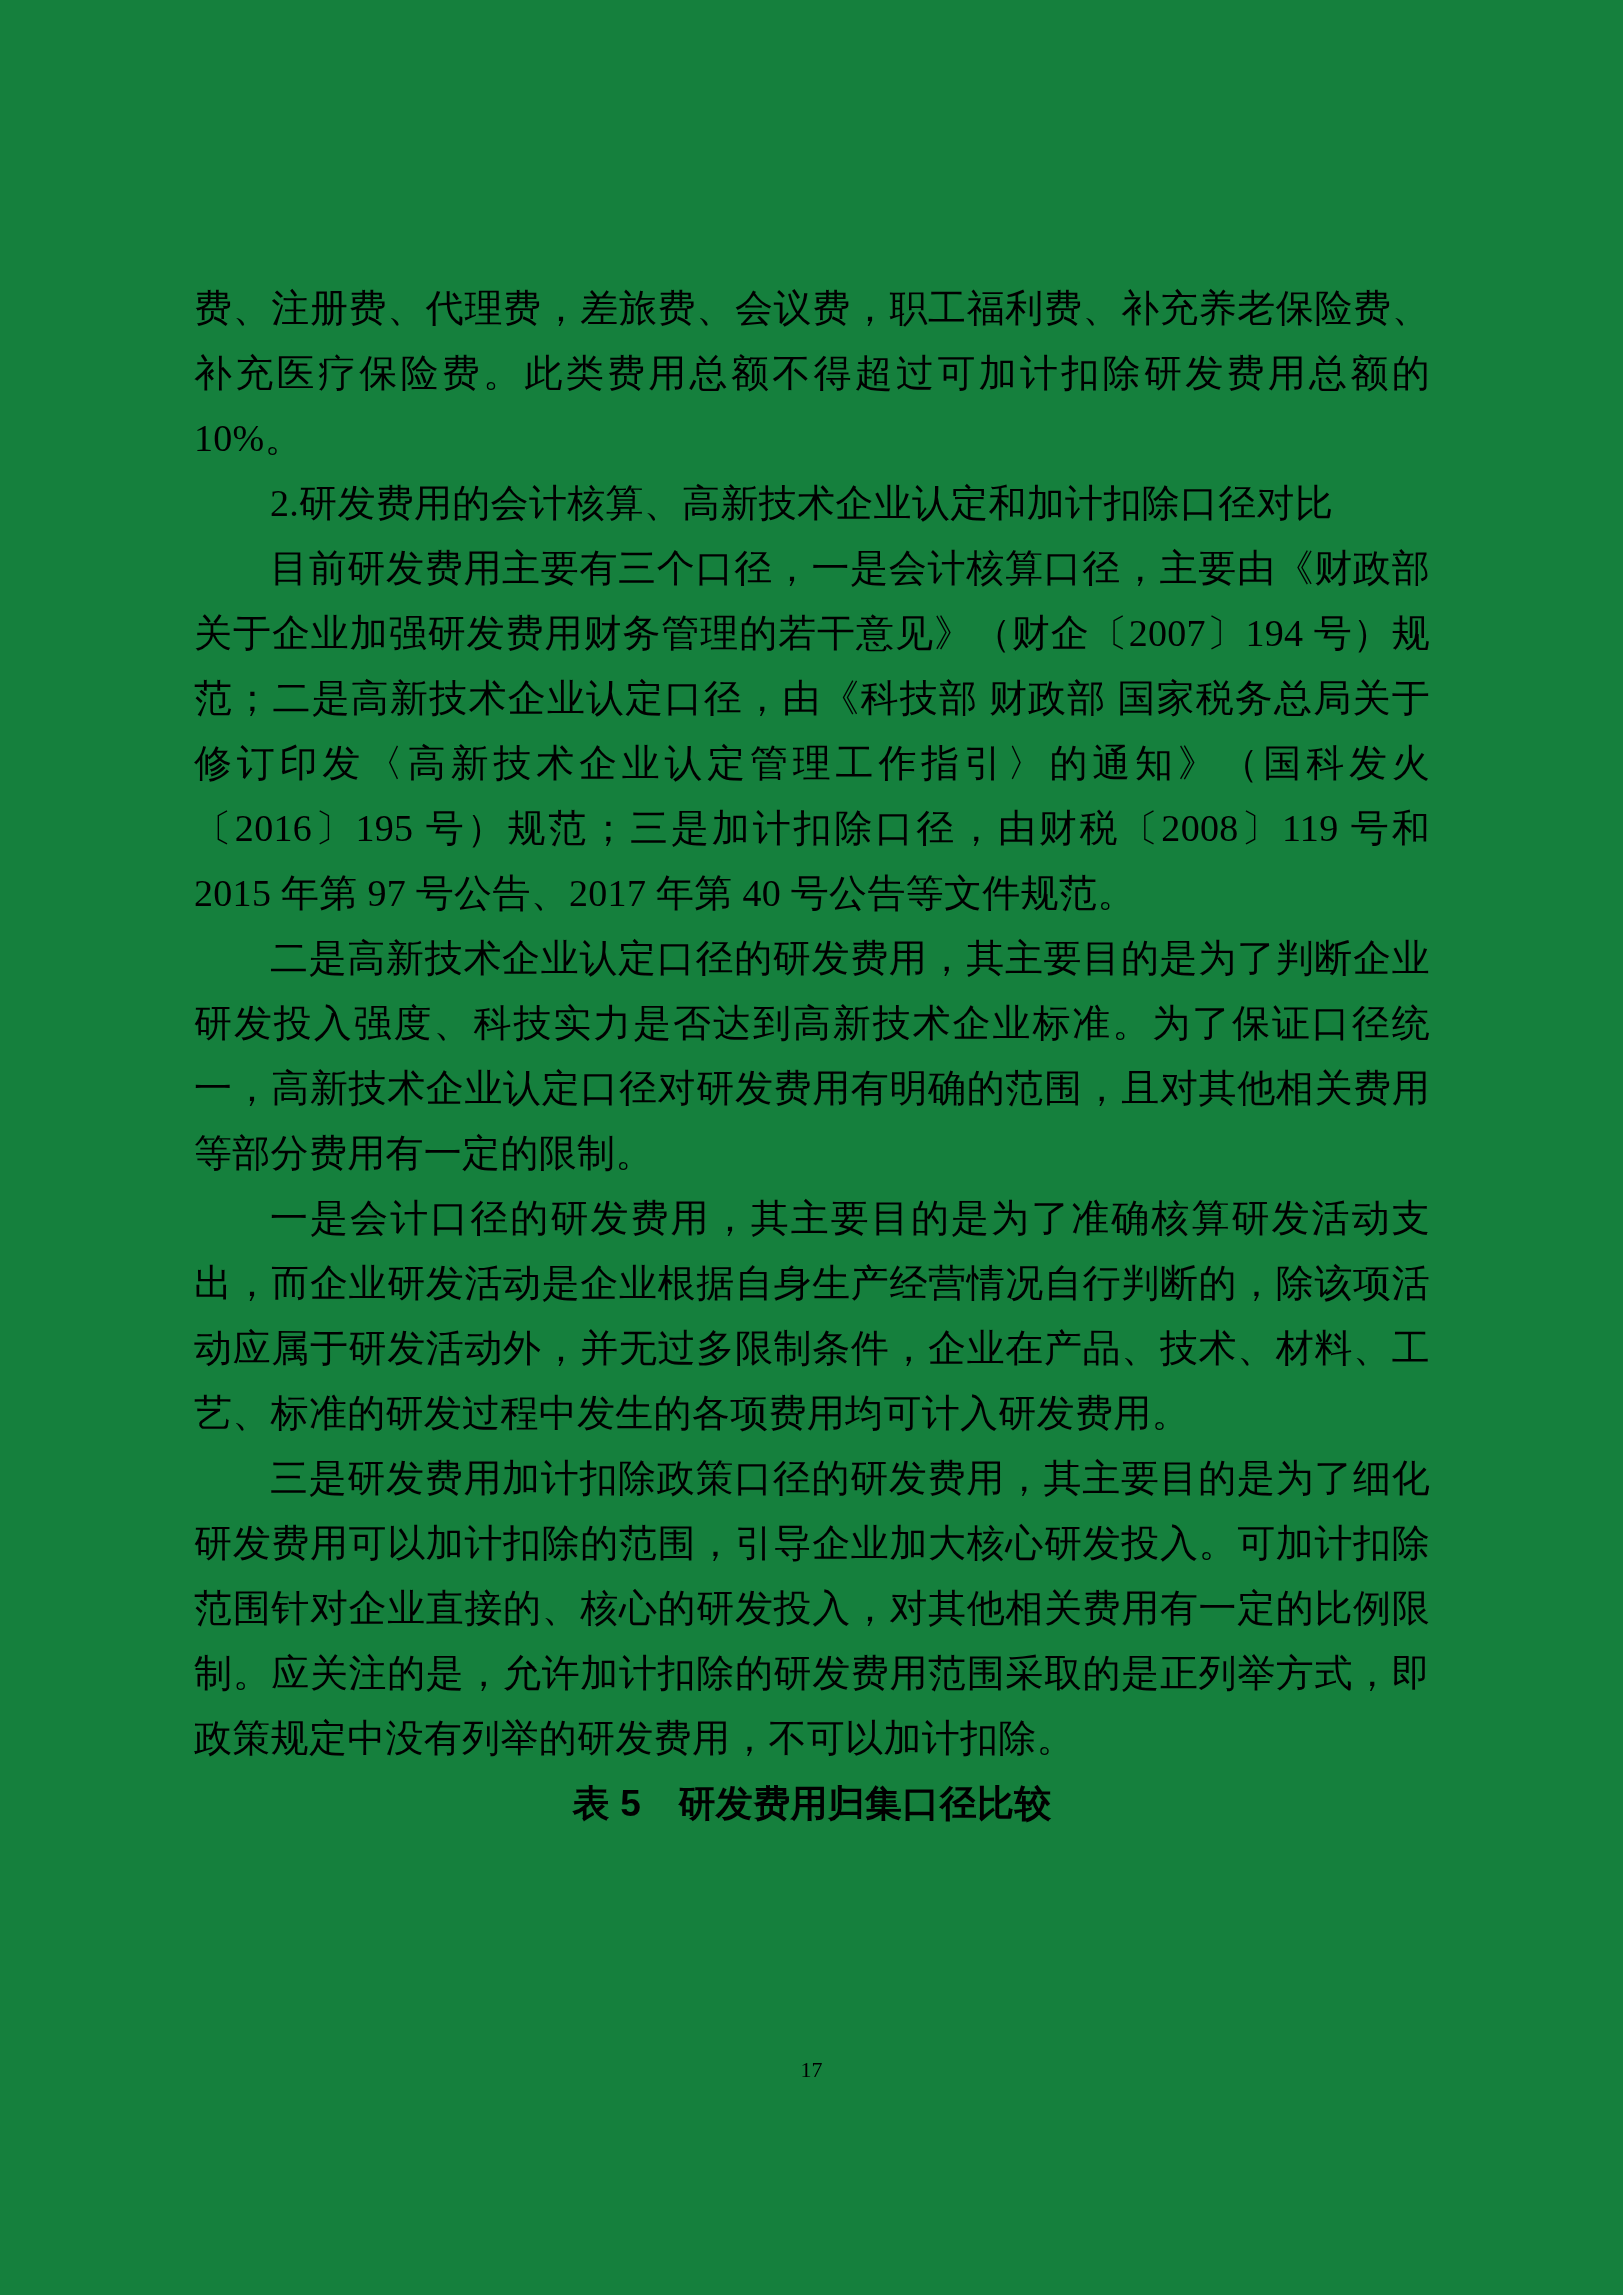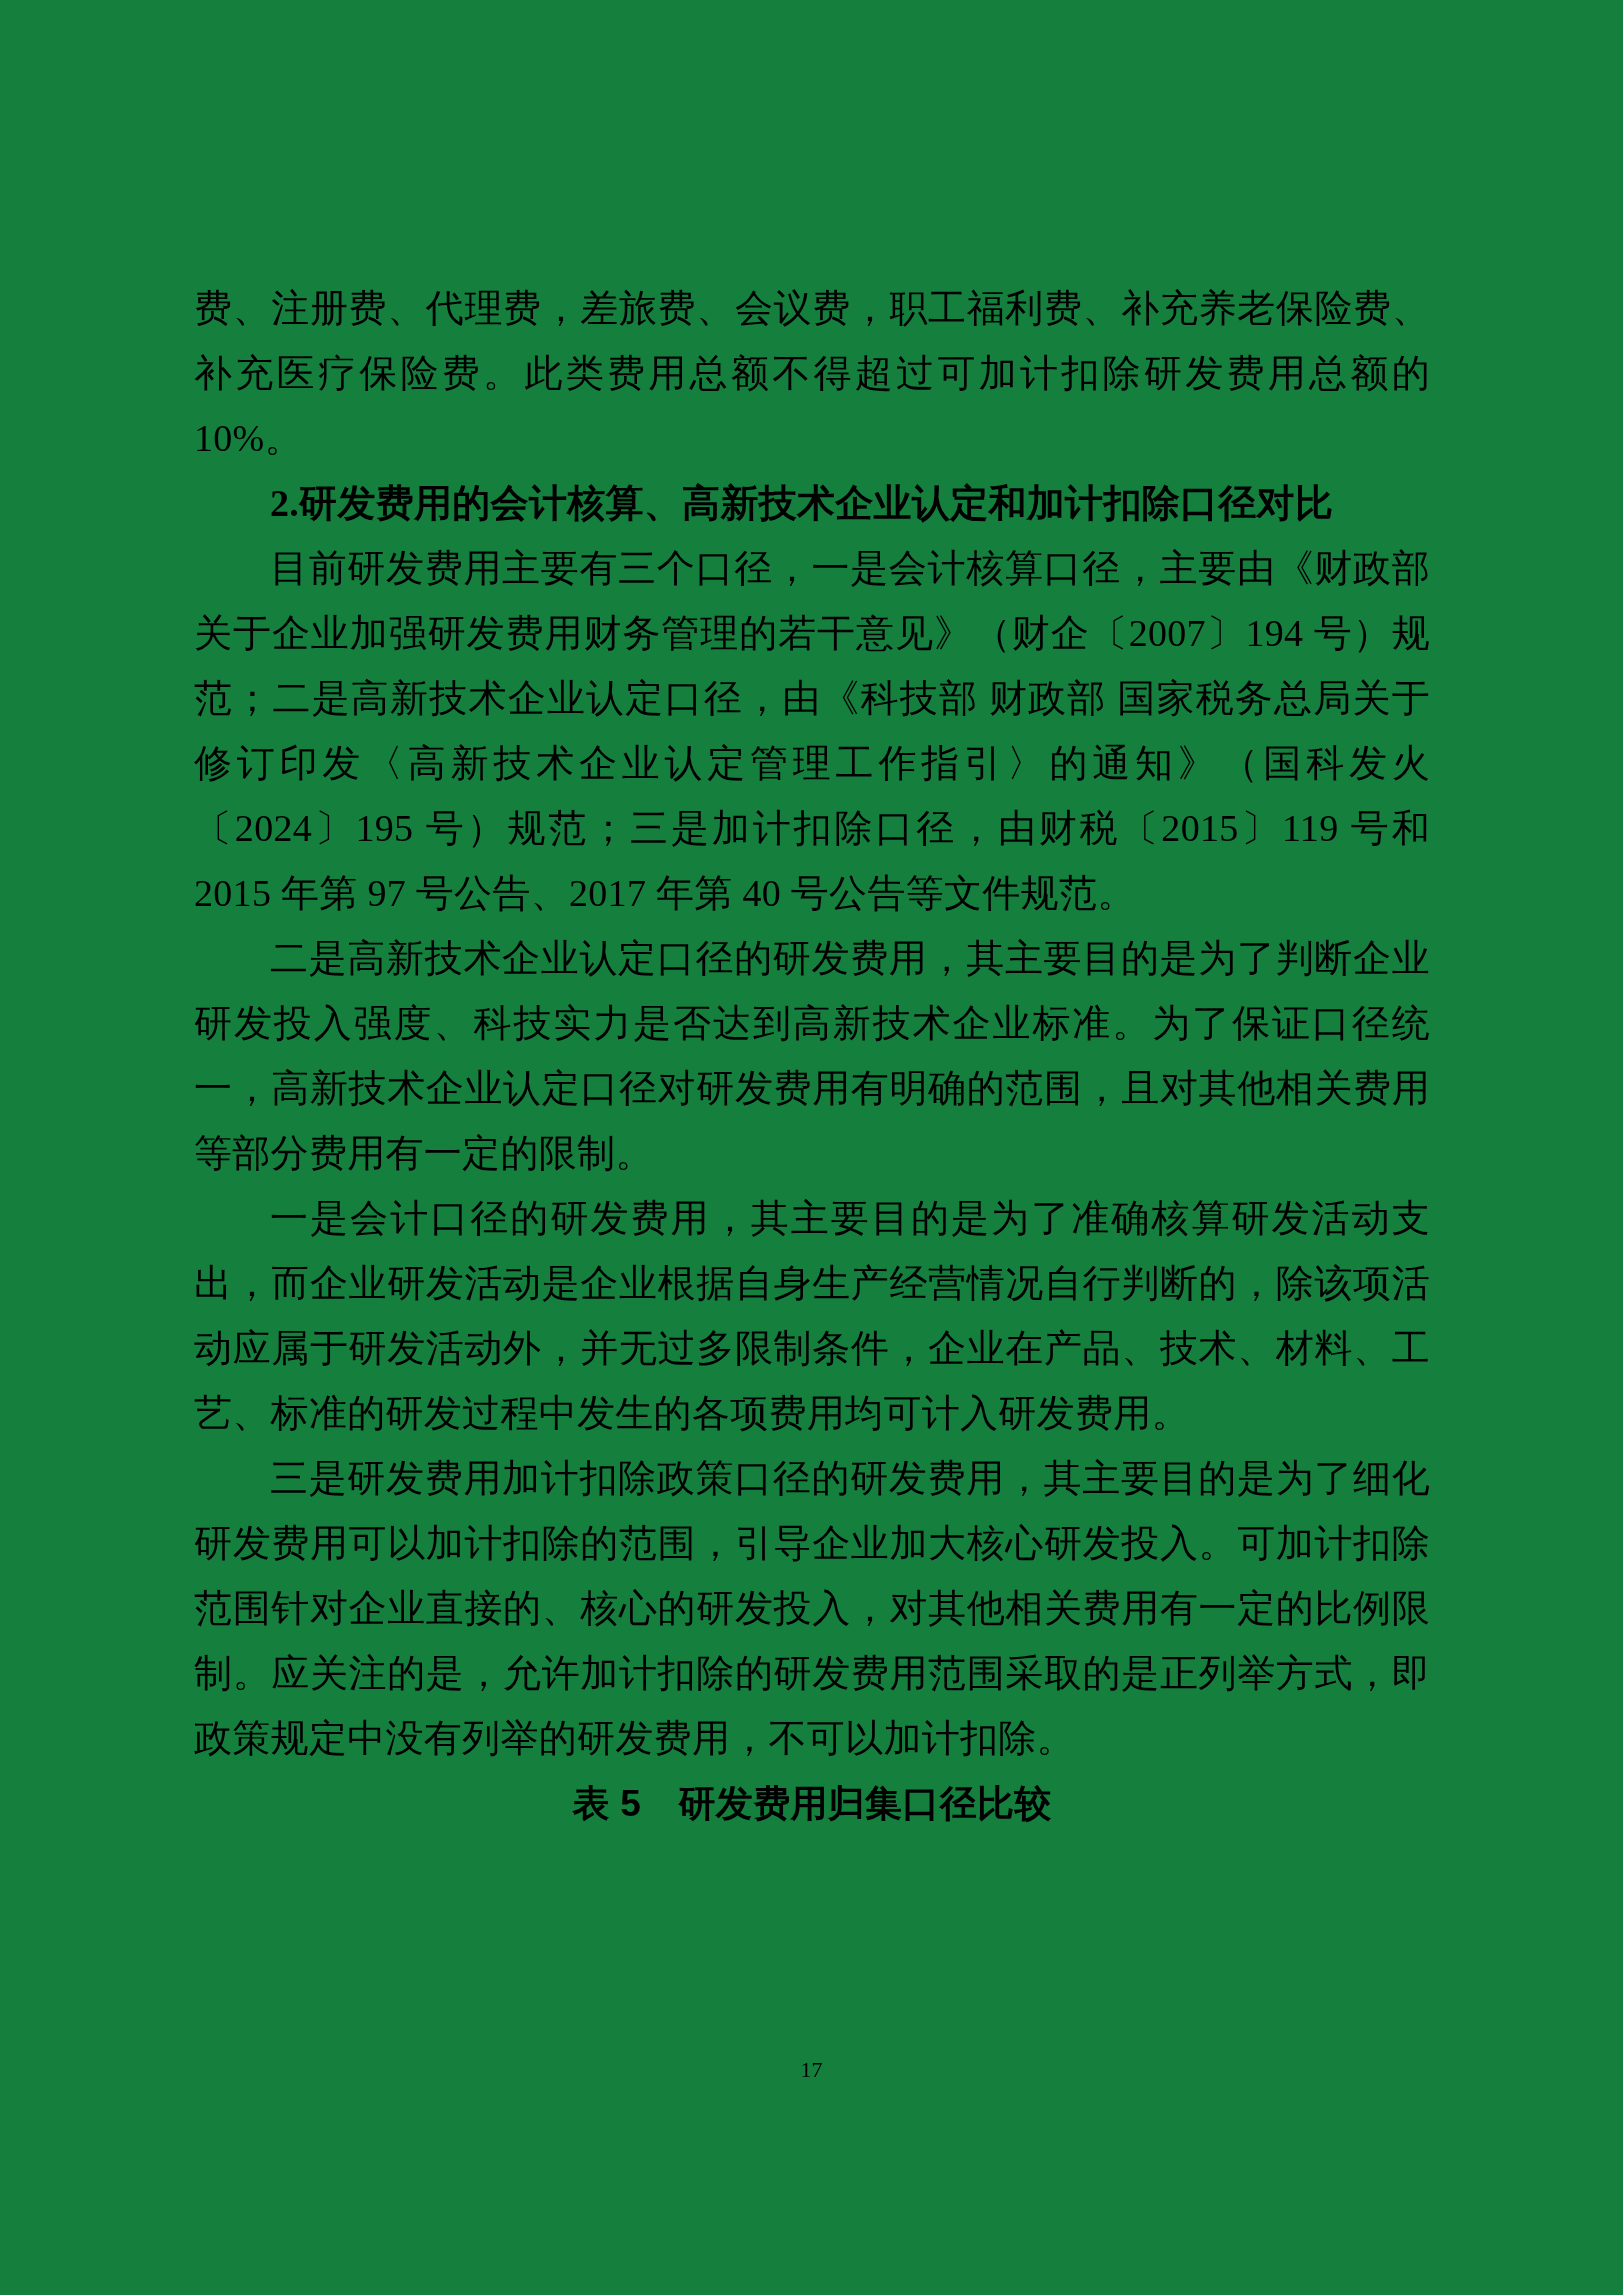--- a/index.html
+++ b/index.html
@@ -28,21 +28,21 @@
     letter-spacing: 0.3px;
   }
   .content p {
     margin: 0;
     padding: 0;
   }
   p.indent {
     text-indent: 76px;
   }
   p.bold-heading {
-    font-weight: bold;
+    font-weight: normal;
   }
   .table-caption {
     margin-top: 17px;
     font-family: "Liberation Sans", "DejaVu Sans", sans-serif;
     font-weight: bold;
     font-size: 37px;
     line-height: 65px;
     text-align: right;
     text-align-last: center;
     text-indent: 0;
@@ -58,21 +58,21 @@
     font-family: "Liberation Serif", "DejaVu Serif", serif;
   }
 </style>
 </head>
 <body>
 
 <div class="page">
   <div class="content">
     <p>费、注册费、代理费，差旅费、会议费，职工福利费、补充养老保险费、补充医疗保险费。此类费用总额不得超过可加计扣除研发费用总额的 10%。</p>
     <p class="indent bold-heading">2.研发费用的会计核算、高新技术企业认定和加计扣除口径对比</p>
-    <p class="indent">目前研发费用主要有三个口径，一是会计核算口径，主要由《财政部关于企业加强研发费用财务管理的若干意见》（财企〔2007〕194 号）规范；二是高新技术企业认定口径，由《科技部 财政部 国家税务总局关于修订印发〈高新技术企业认定管理工作指引〉的通知》（国科发火〔2024〕195 号）规范；三是加计扣除口径，由财税〔2015〕119 号和 2015 年第 97 号公告、2017 年第 40 号公告等文件规范。</p>
+    <p class="indent">目前研发费用主要有三个口径，一是会计核算口径，主要由《财政部关于企业加强研发费用财务管理的若干意见》（财企〔2007〕194 号）规范；二是高新技术企业认定口径，由《科技部 财政部 国家税务总局关于修订印发〈高新技术企业认定管理工作指引〉的通知》（国科发火〔2016〕195 号）规范；三是加计扣除口径，由财税〔2008〕119 号和 2015 年第 97 号公告、2017 年第 40 号公告等文件规范。</p>
     <p class="indent">二是高新技术企业认定口径的研发费用，其主要目的是为了判断企业研发投入强度、科技实力是否达到高新技术企业标准。为了保证口径统一，高新技术企业认定口径对研发费用有明确的范围，且对其他相关费用等部分费用有一定的限制。</p>
     <p class="indent">一是会计口径的研发费用，其主要目的是为了准确核算研发活动支出，而企业研发活动是企业根据自身生产经营情况自行判断的，除该项活动应属于研发活动外，并无过多限制条件，企业在产品、技术、材料、工艺、标准的研发过程中发生的各项费用均可计入研发费用。</p>
     <p class="indent">三是研发费用加计扣除政策口径的研发费用，其主要目的是为了细化研发费用可以加计扣除的范围，引导企业加大核心研发投入。可加计扣除范围针对企业直接的、核心的研发投入，对其他相关费用有一定的比例限制。应关注的是，允许加计扣除的研发费用范围采取的是正列举方式，即政策规定中没有列举的研发费用，不可以加计扣除。</p>
     <p class="table-caption">表 5　研发费用归集口径比较</p>
   </div>
   <div class="page-number">17</div>
 </div>
 
 
 </body></html>

